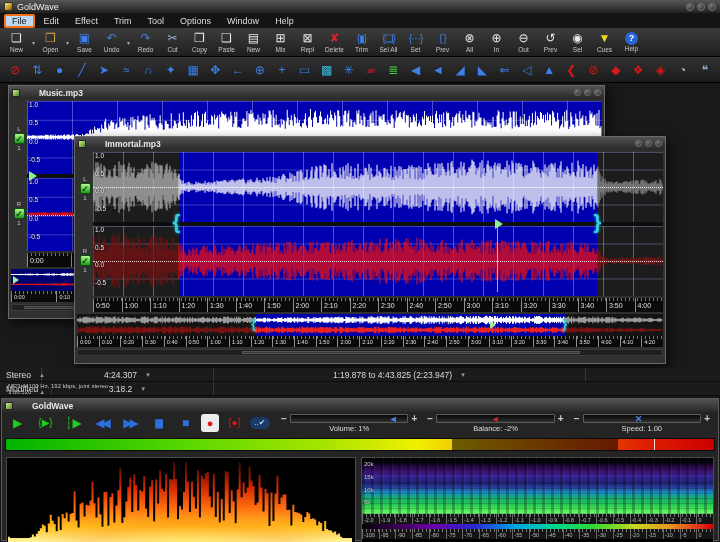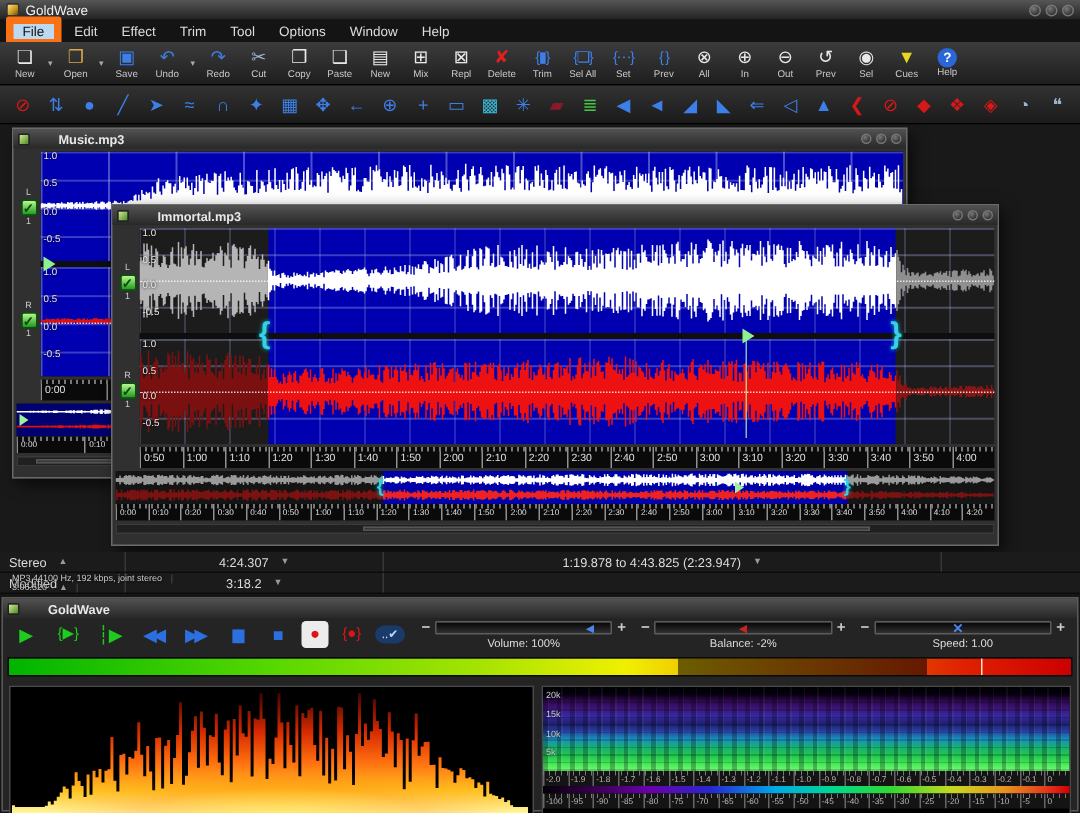--- a/index.html
+++ b/index.html
@@ -13,21 +13,21 @@
     background:linear-gradient(135deg,#ffe680,#c8961e 60%,#6e4a00); border:1px solid #333; }
   #titlebar .ttext { font-size:9px; font-weight:normal; color:#f0f0f0; }
   .wbtns { margin-left:auto; display:flex; gap:3px; align-items:center; }
   .wdot { width:8px; height:8px; border-radius:50%; border:1px solid #777;
     background:radial-gradient(circle at 35% 30%, #7a7a7a, #1a1a1a); }
   .wdot.small { width:7px; height:7px; }
 
   #menubar { position:absolute; top:13px; left:0; width:720px; height:15px;
     background:#141414; display:flex; align-items:center; padding:0 4px; gap:2px; }
   .mitem { font-size:9px; color:#ddd; padding:1px 7px; border-radius:2px; }
-  .mitem.active { background:#bdd9f2; color:#101010; border:5px solid #f97316; padding:0 6px; }
+  .mitem.active { background:#bdd9f2; color:#101010; border:2px solid #f97316; padding:0 6px; }
 
   #toolbar1 { position:absolute; top:28px; left:0; width:720px; height:29px;
     background:linear-gradient(#3c3c3c,#1e1e1e); display:flex; align-items:center; padding:0 3px; border-bottom:1px solid #000; }
   .tbtn { width:27px; height:27px; display:flex; flex-direction:column; align-items:center; justify-content:center; }
   .tico { font-size:12px; line-height:13px; height:14px; }
   .tlbl { font-size:6.5px; color:#c8c8c8; line-height:7px; white-space:nowrap; }
   .tdrop { width:7px; font-size:6px; color:#aaa; text-align:center; }
   .tdrop:empty { display:none; }
   .ic-white { color:#e8e8e8; } .ic-gold { color:#d9a84a; } .ic-blue { color:#3d7fe8; }
   .ic-steel { color:#9fb6d8; } .ic-red { color:#e02020; } .ic-yellow { color:#e8d820; }
@@ -101,21 +101,21 @@
   .ovplay { position:absolute; left:70.4%; top:30%; width:0; height:0; border-left:6px solid #9ef09e;
     border-top:4px solid transparent; border-bottom:4px solid transparent; z-index:6; }
   .hscroll { height:7px; background:#202020; border:1px solid #3a3a3a; position:relative; }
   .hthumb { position:absolute; top:1px; bottom:1px; left:28%; width:58%; background:#383838; border:1px solid #555; }
 
   
   #statusbar { position:absolute; top:368px; left:0; width:720px; height:28px; background:#1b1b1b; }
   .srow { height:14px; display:flex; border-bottom:1px solid #0c0c0c; }
   .scell { display:flex; align-items:center; padding:0 6px; border-right:1px solid #383838;
     font-size:8.5px; color:#dcdcdc; white-space:nowrap; }
-  .scell.w1 { width:84px; } .scell.w2 { width:172px; justify-content:center; }
+  .scell.w1 { width:42px; } .scell.w2 { width:172px; justify-content:center; }
   .scell.w3 { width:372px; justify-content:center; } .scell.fl { flex:1; }
   .sarrow { font-size:6px; color:#999; margin-left:8px; }
 
   
   #win-control { position:absolute; top:398px; left:1px; width:718px; height:143px;
     border:1px solid #5a5a5a; background:#242424; }
   .crow1 { height:22px; display:flex; align-items:center; padding:1px 3px; }
   .tpbtns { display:flex; gap:3px; align-items:center; }
   .tpb { width:25px; height:18px; background:transparent; border:none; font-size:12px;
     line-height:18px; text-align:center; padding:0; font-family:inherit; }
@@ -694,21 +694,21 @@
       </div>
     <div class="sliders">
       <div class="slgroup">
         <div class="sltop">
           <span class="slsign">−</span>
           <div class="sltrack">
               <span class="slthumb vol"></span>
             </div>
           <span class="slsign">+</span>
         </div>
-        <div class="sllabel">Volume: 100%</div>
+        <div class="sllabel">Volume: 1%</div>
       </div>
       <div class="slgroup">
         <div class="sltop">
           <span class="slsign">−</span>
           <div class="sltrack">
               <span class="slthumb bal"></span>
             </div>
           <span class="slsign">+</span>
         </div>
         <div class="sllabel">Balance: -2%</div>

